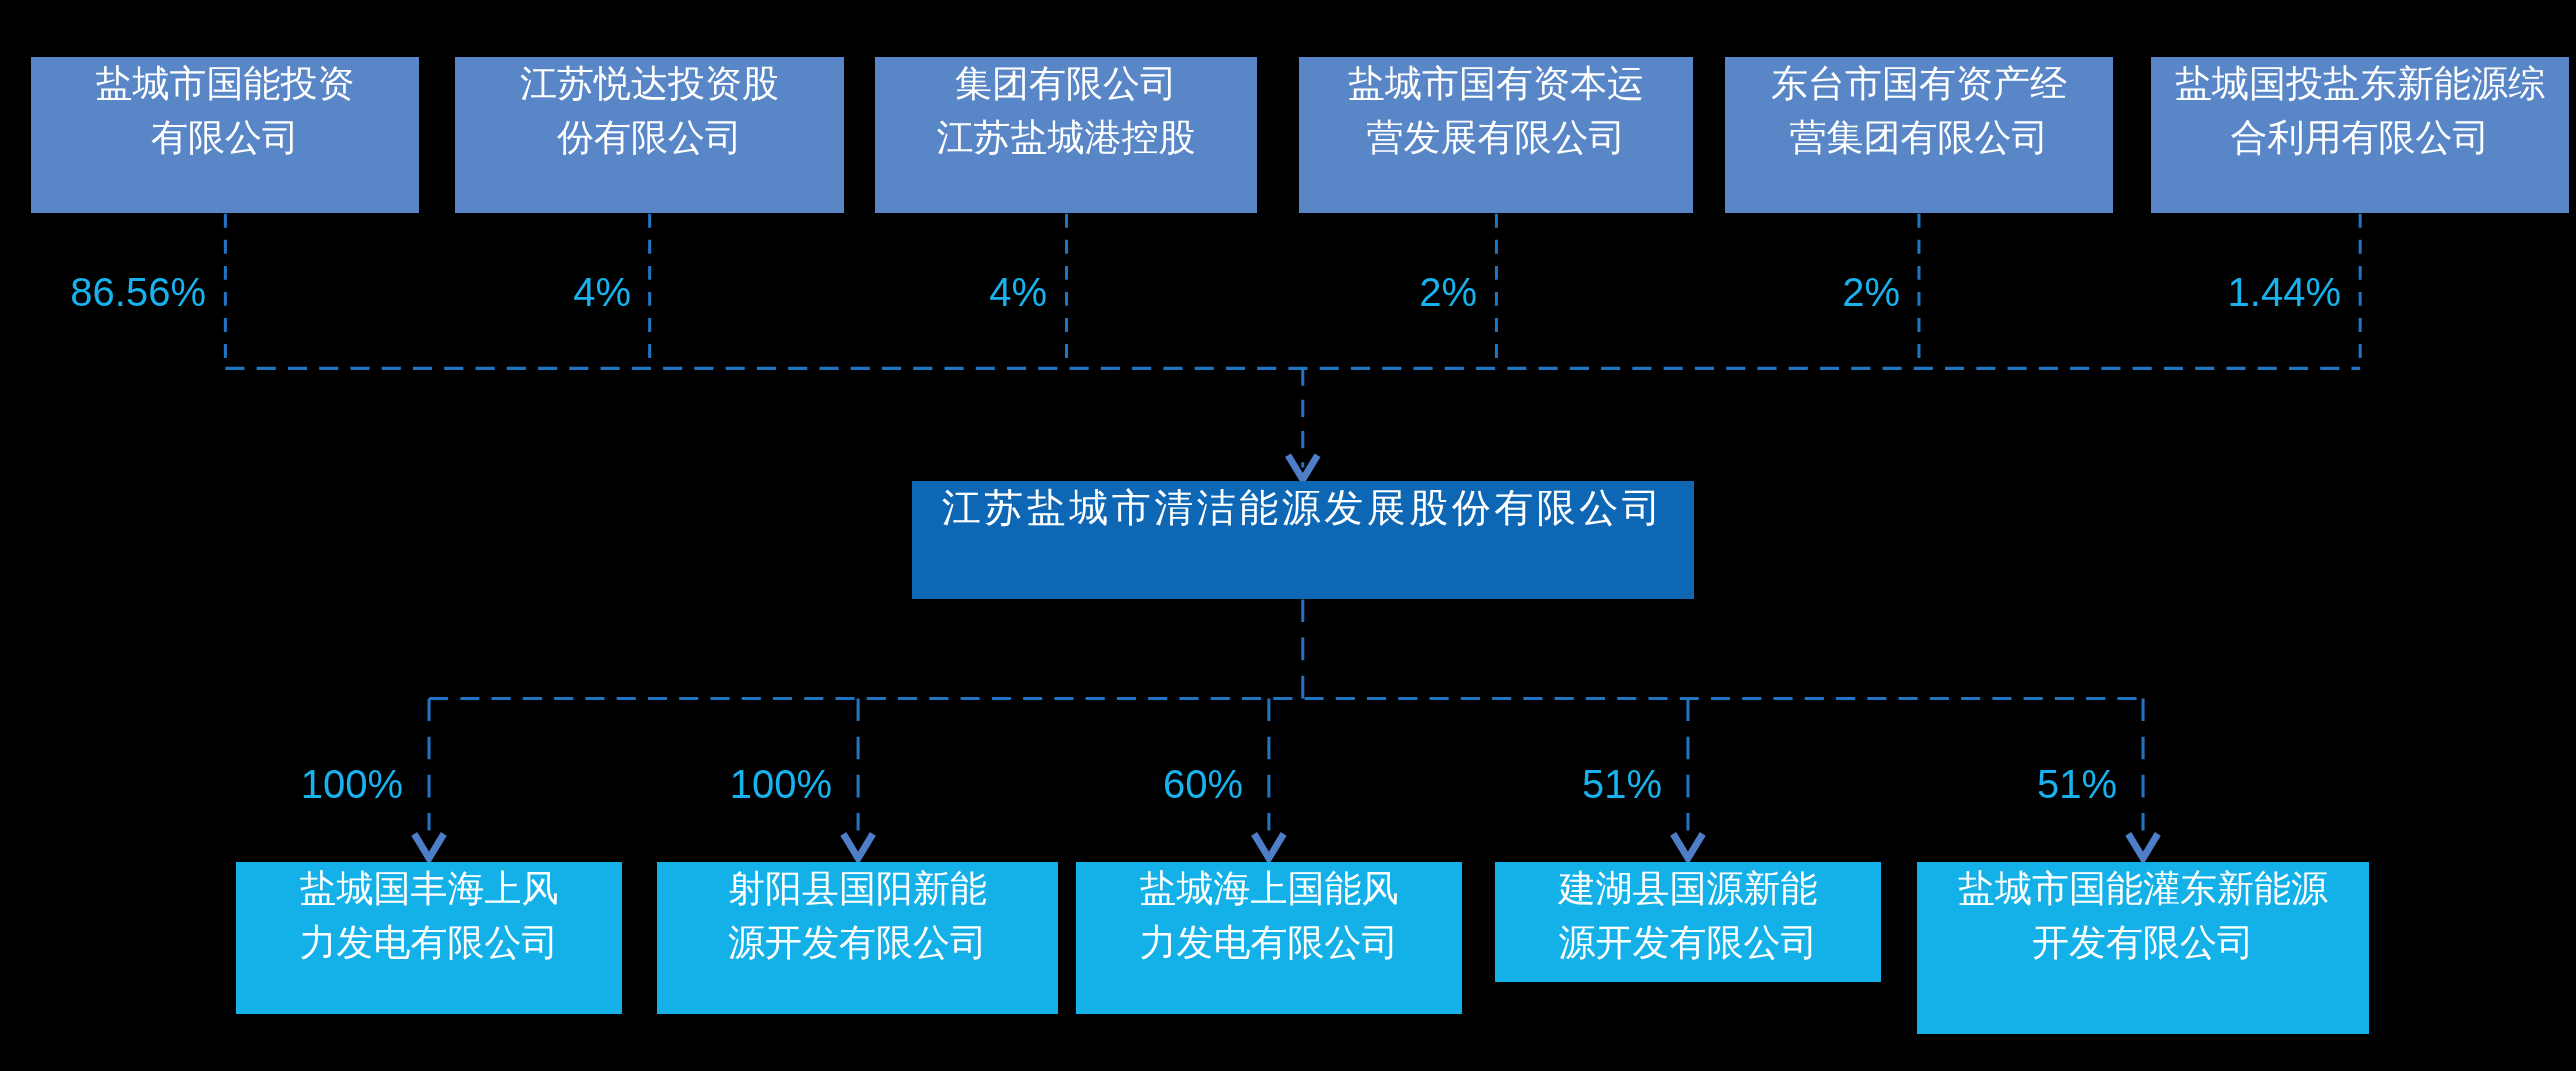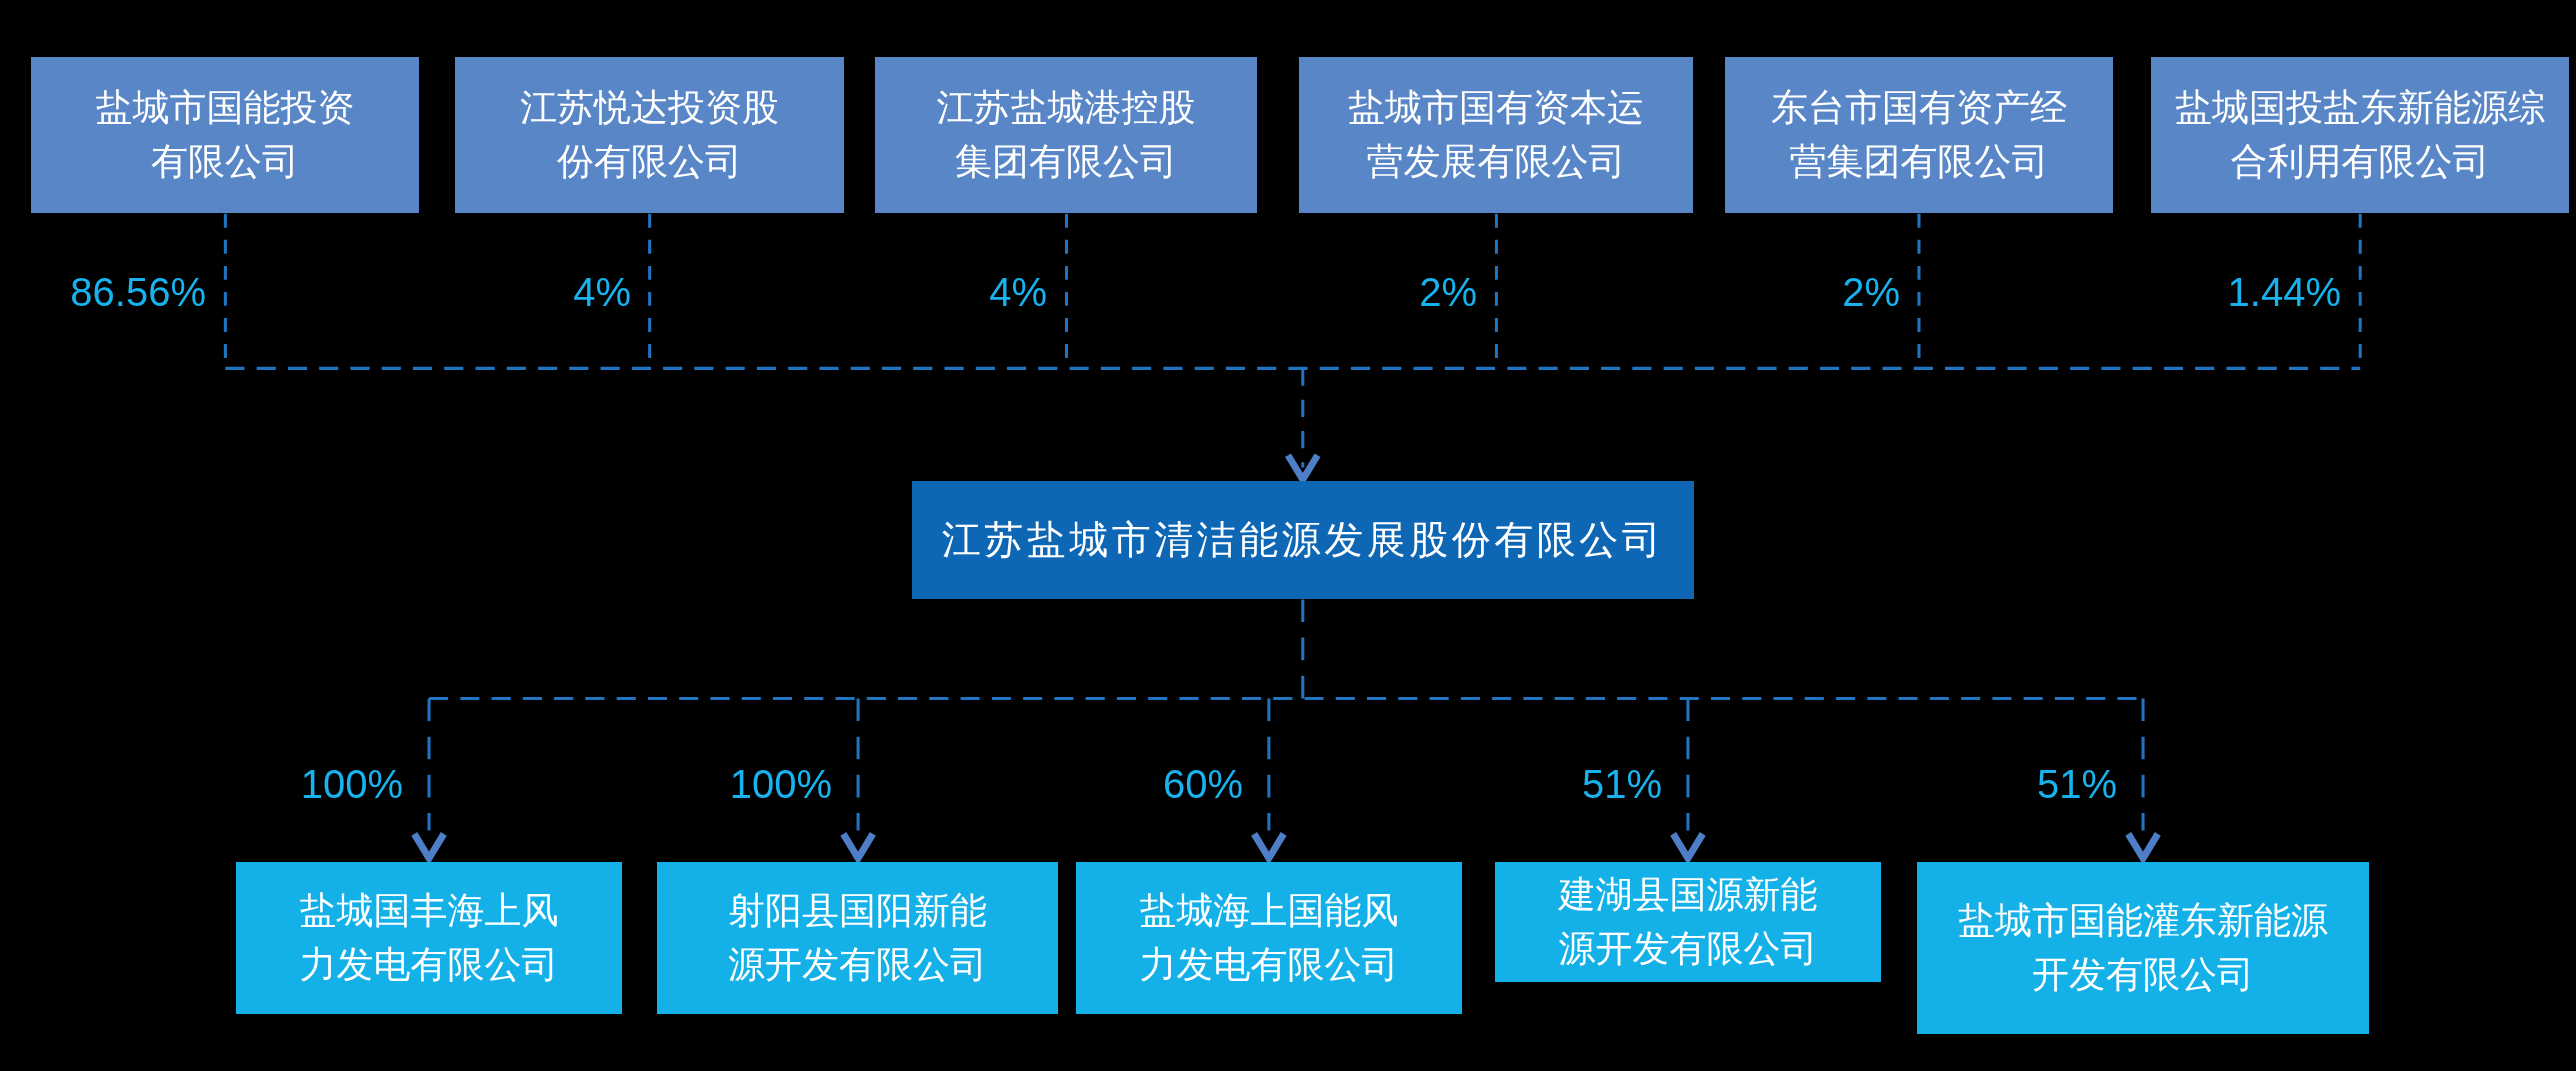--- a/index.html
+++ b/index.html
@@ -17,21 +17,21 @@
     position:relative;
     width:2576px;height:1072px;
     background:var(--bg);
     overflow:hidden;
     font-family:"Liberation Sans", sans-serif;
   }
   #connector-svg{position:absolute;left:0;top:0;width:2576px;height:1072px;}
   .box{
     position:absolute;
     display:flex;flex-direction:column;
-    align-items:center;justify-content:center;
+    align-items:center;justify-content:flex-start;
     text-align:center;
     color:var(--box-text);
   }
   .box.parent{background:var(--parent-box);font-size:37px;line-height:54px;}
   .box.sub{background:var(--sub-box);font-size:37px;line-height:54px;}
   .box.main{background:var(--main-box);font-size:39px;letter-spacing:3.5px;}
   .box .line{display:block;white-space:nowrap;}
   .pct{
     position:absolute;
     color:var(--percent);
@@ -72,22 +72,22 @@
         <span class="line">盐城市国能投资</span>
         <span class="line">有限公司</span>
       </div>
       <div class="pct" style="right: 2370px; top: 268px;">86.56%</div>
       <div class="box parent" style="left: 455px; top: 57px; width: 389px; height: 156px;">
         <span class="line">江苏悦达投资股</span>
         <span class="line">份有限公司</span>
       </div>
       <div class="pct" style="right: 1945px; top: 268px;">4%</div>
       <div class="box parent" style="left: 875px; top: 57px; width: 382px; height: 156px;">
+        <span class="line">集团有限公司</span>
         <span class="line">江苏盐城港控股</span>
-        <span class="line">集团有限公司</span>
       </div>
       <div class="pct" style="right: 1529px; top: 268px;">4%</div>
       <div class="box parent" style="left: 1299px; top: 57px; width: 394px; height: 156px;">
         <span class="line">盐城市国有资本运</span>
         <span class="line">营发展有限公司</span>
       </div>
       <div class="pct" style="right: 1099px; top: 268px;">2%</div>
       <div class="box parent" style="left: 1725px; top: 57px; width: 388px; height: 156px;">
         <span class="line">东台市国有资产经</span>
         <span class="line">营集团有限公司</span>

